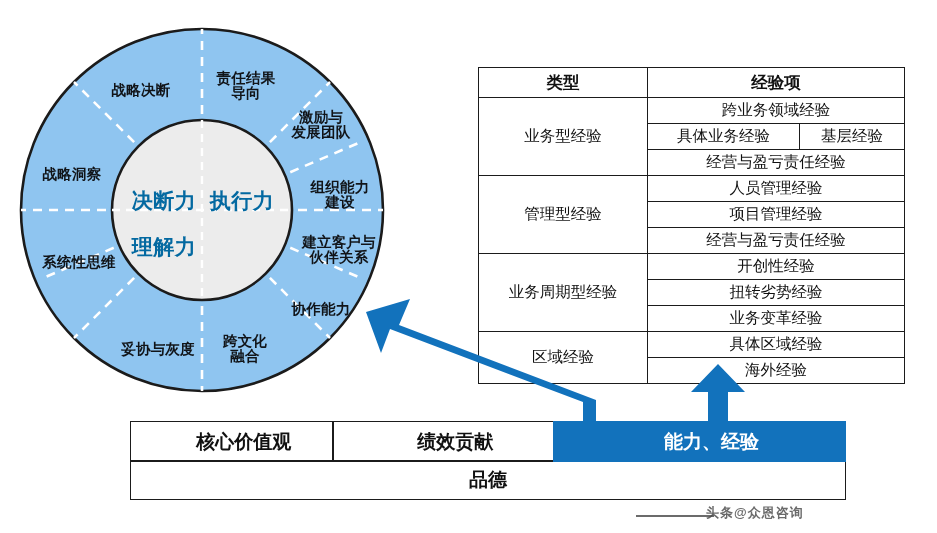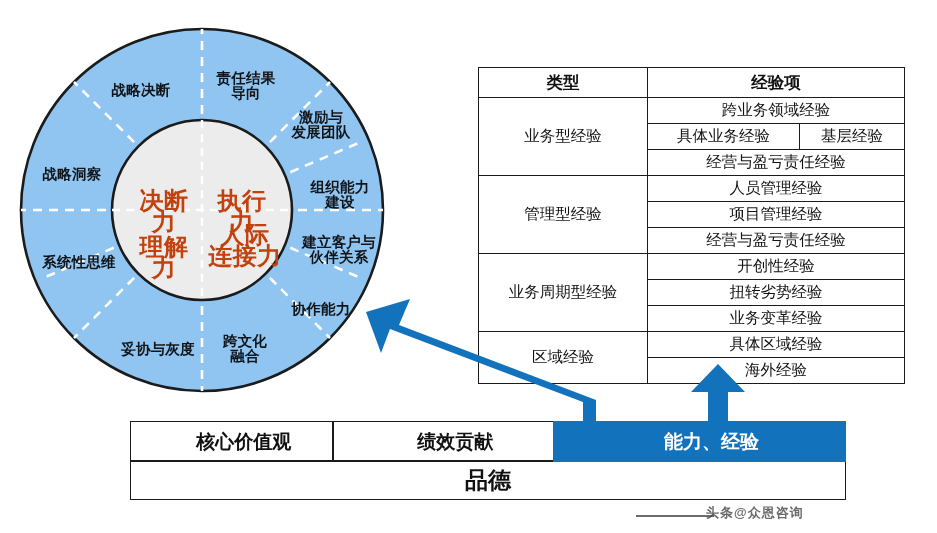--- a/index.html
+++ b/index.html
@@ -10,21 +10,21 @@
   #stage{position:absolute;left:0;top:0;width:937px;height:533px;}
 
   
   #wheel{position:absolute;left:18px;top:24px;width:368px;height:372px;}
   #wheel svg{position:absolute;left:0;top:0;}
   .ring-label{
     position:absolute;color:#111418;font-weight:bold;font-size:14.5px;line-height:15px;
     text-align:center;white-space:pre-line;letter-spacing:.2px;
   }
   .core-label{
-    position:absolute;color:#c2410c;font-weight:bold;font-size:24px;line-height:21px;
+    position:absolute;color:#0369a1;font-weight:bold;font-size:21px;line-height:21px;
     text-align:center;white-space:pre-line;letter-spacing:.5px;
   }
 
   
   #exp-table{position:absolute;left:478px;top:67px;width:427px;border-collapse:collapse;}
   #exp-table td,#exp-table th{
     border:1.6px solid #1b1b1b;color:#111;font-size:15.5px;text-align:center;
     padding:2px 3px;font-weight:normal;height:25px;box-sizing:border-box;
   }
   #exp-table th{font-weight:bold;font-size:16.5px;height:30px;}
@@ -36,21 +36,21 @@
   .bar-cell{
     border:1.6px solid #1b1b1b;display:flex;align-items:center;justify-content:center;
     font-weight:bold;font-size:19px;color:#111;box-sizing:border-box;margin-left:-1.6px;padding-left:24px;
   }
   .bar-cell:first-child{margin-left:0;}
   #cell-values{width:215px;}
   #cell-perf{width:235px;}
   #cell-ability{width:310px;background:#1272bc;color:#ffffff;border-color:#1272bc;}
   #bar-bottom{
     height:40px;border:1.6px solid #1b1b1b;margin-top:-1.6px;width:716px;box-sizing:border-box;
-    display:flex;align-items:center;justify-content:center;font-weight:bold;font-size:23px;color:#111;
+    display:flex;align-items:center;justify-content:center;font-weight:bold;font-size:19px;color:#111;
   }
 
   
   #arrows{position:absolute;left:0;top:0;width:937px;height:533px;pointer-events:none;}
 
   
   #watermark{
     position:absolute;left:706px;top:504px;font-size:13px;color:#4a4a4a;font-weight:bold;
     letter-spacing:1px;white-space:nowrap;opacity:.82;
   }
@@ -83,22 +83,20 @@
       <circle cx="184" cy="186" r="90" fill="#ececec" stroke="#1b1b1b" stroke-width="2.6"></circle>
       <g stroke="#ffffff" stroke-width="2.4" stroke-dasharray="8,6">
         <line x1="184" y1="96" x2="184" y2="276"></line>
         <line x1="94" y1="186" x2="274" y2="186"></line>
       </g>
     </svg>
 
     <div class="core-label" style="left:110px;top:166px;width:72px;">决断力</div>
     <div class="core-label" style="left:188px;top:166px;width:72px;">执行力</div>
     <div class="core-label" style="left:110px;top:212px;width:72px;">理解力</div>
-    <div class="core-label" style="left:188px;top:200px;width:78px;">人际
-连接力</div>
 
     <div class="ring-label" style="left:82px;top:59px;width:82px;">战略决断</div>
     <div class="ring-label" style="left:262px;top:86px;width:82px;">激励与
 发展团队</div>
     <div class="ring-label" style="left:190px;top:47px;width:76px;">责任结果
 导向</div>
     <div class="ring-label" style="left:280px;top:156px;width:84px;">组织能力
 建设</div>
     <div class="ring-label" style="left:274px;top:211px;width:94px;">建立客户与
 伙伴关系</div>

